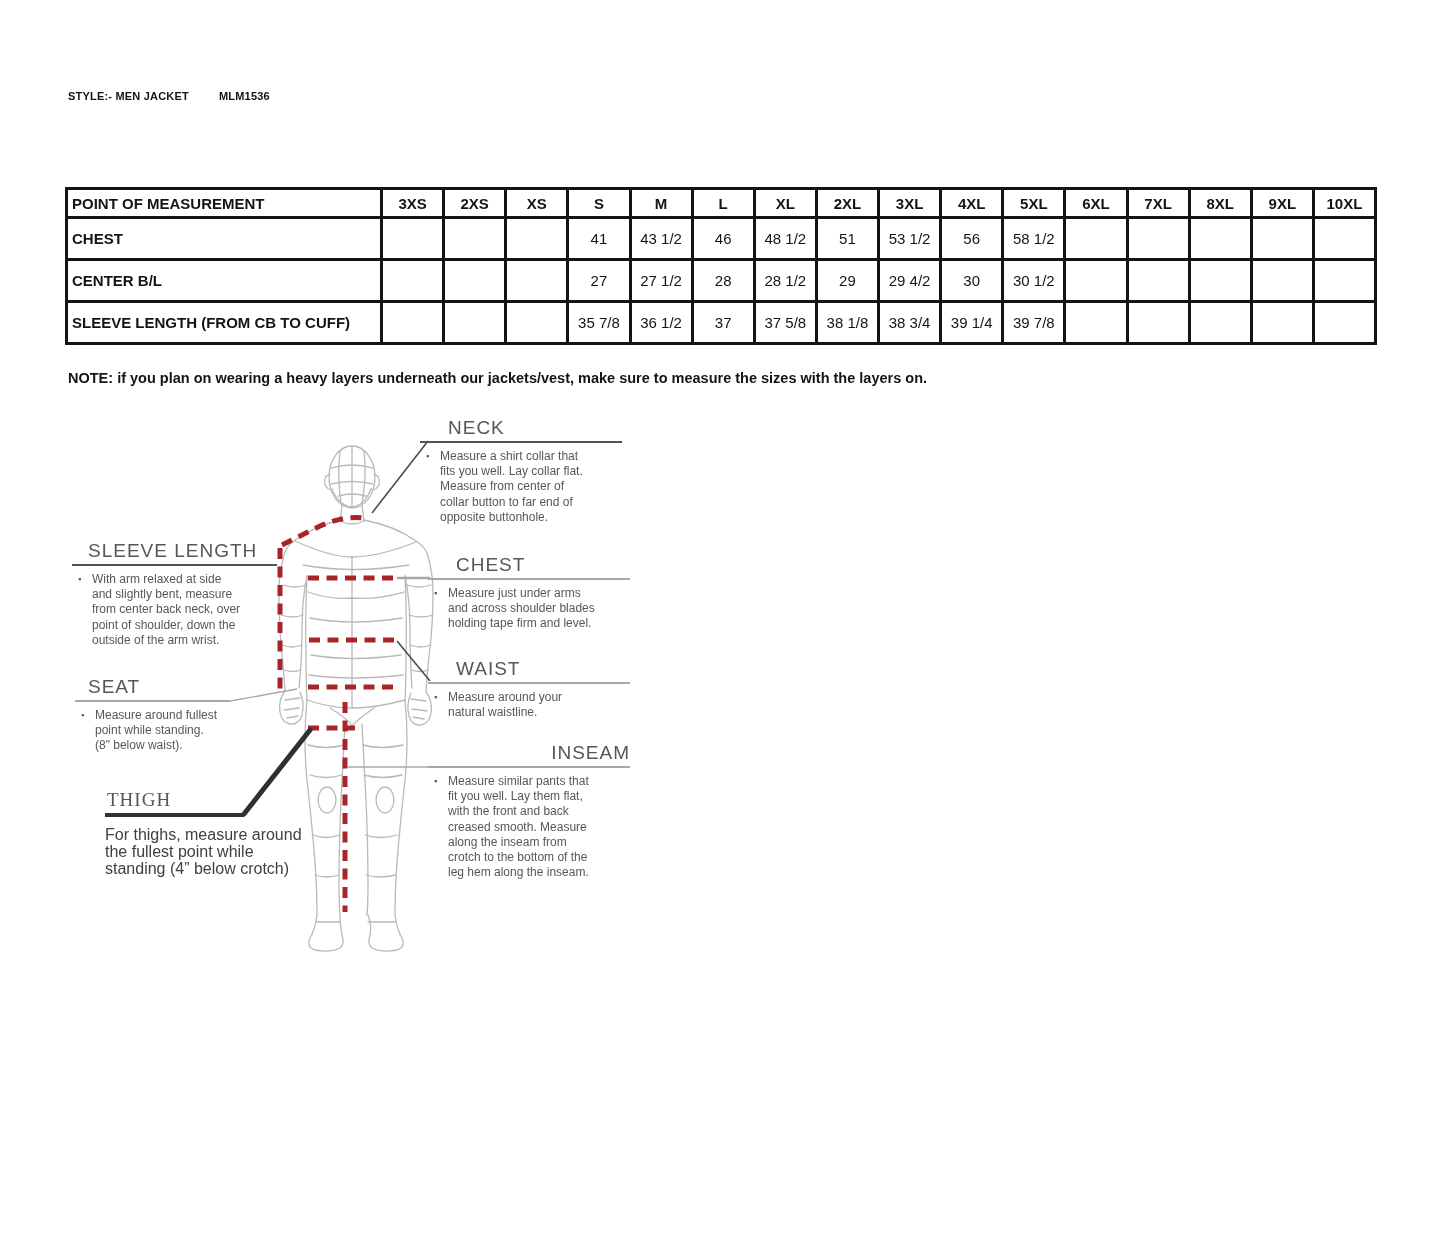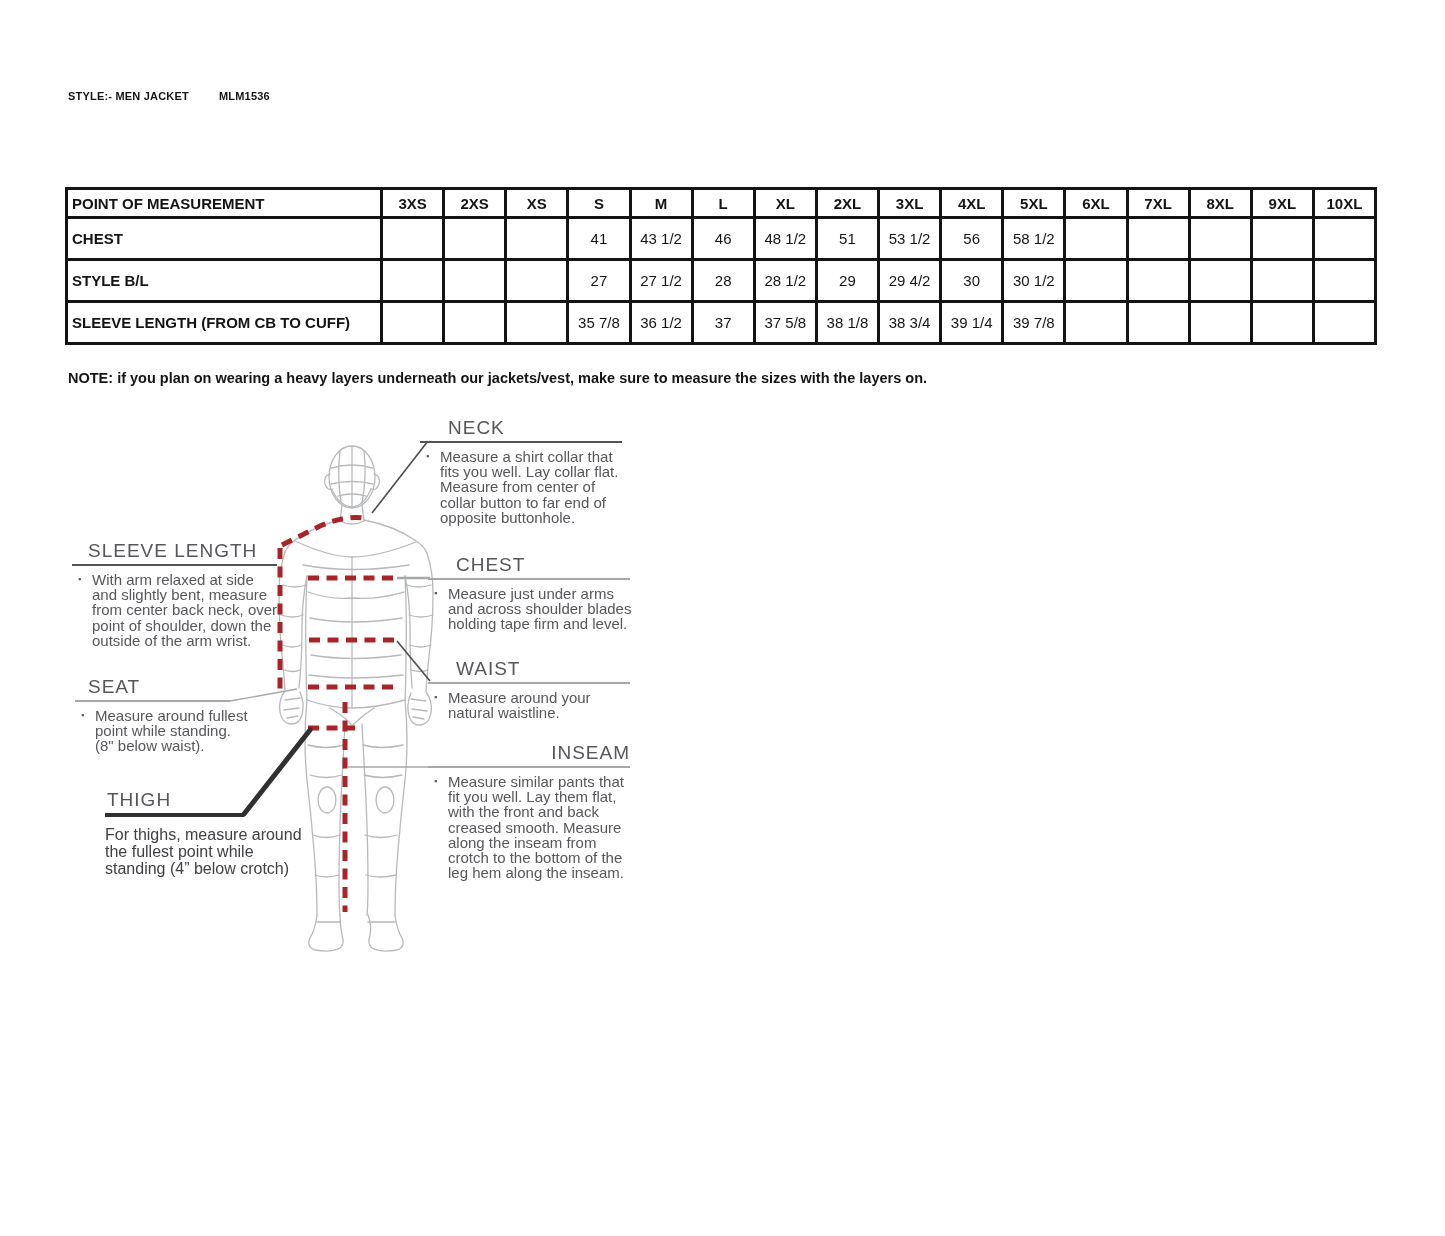--- a/index.html
+++ b/index.html
@@ -25,21 +25,21 @@
   .note-line { position:absolute; left:68px; top:370px; font-size:14.5px; font-weight:bold; }
 
   
   .gsec { position:absolute; }
   .ghead { font-size:19px; line-height:22px; padding-bottom:2px; color:#54565a; letter-spacing:1px; white-space:pre; }
   .u-dark  { border-bottom:2px solid #515357; }
   .u-gray  { border-bottom:2.5px solid #a5a7a9; }
   .u-thick { border-bottom:4px solid #2f3032; }
   .gdesc-row { display:flex; margin-top:6px; }
   .bullet { font-size:9px; line-height:15.2px; color:#56575b; width:20px; text-align:left; padding-left:6px; flex:0 0 auto; }
-  .gdesc { font-size:15px; line-height:15.2px; color:#56575b; white-space:pre; }
+  .gdesc { font-size:12px; line-height:15.2px; color:#56575b; white-space:pre; }
   .thigh-desc { font-size:16px; line-height:17px; color:#3f4043; white-space:pre; margin-top:9px; }
 
   svg.figure-svg { position:absolute; left:0; top:400px; width:700px; height:580px; }
 </style>
 </head>
 <body>
 
 <div class="page">
 
   <div class="doc-title"><span>STYLE:- MEN JACKET</span><span class="code">MLM1536</span></div>
@@ -80,21 +80,21 @@
           <td>53 1/2</td>
           <td>56</td>
           <td>58 1/2</td>
           <td></td>
           <td></td>
           <td></td>
           <td></td>
           <td></td>
         </tr>
         <tr>
-          <td class="lbl">STYLE B/L</td>
+          <td class="lbl">CENTER B/L</td>
           <td></td>
           <td></td>
           <td></td>
           <td>27</td>
           <td>27 1/2</td>
           <td>28</td>
           <td>28 1/2</td>
           <td>29</td>
           <td>29 4/2</td>
           <td>30</td>
@@ -273,19 +273,19 @@
     <div class="ghead u-gray" style="width:155px; padding-left:13px;">SEAT</div>
     <div class="gdesc-row">
         <span class="bullet">▪</span>
         <div class="gdesc">Measure around fullest
 point while standing.
 (8" below waist).</div>
       </div>
   </div>
 
   <div class="gsec" style="left:105px; top:789px;">
-    <div class="ghead u-thick" style="width:139px; padding-left:2px;">THIGH</div>
+    <div class="ghead u-thick" style="width:139px; padding-left:2px;font-family:Liberation Serif, serif;">THIGH</div>
     <div class="thigh-desc">For thighs, measure around
 the fullest point while
 standing (4” below crotch)</div>
   </div>
 
 </div>
 
 </body></html>

